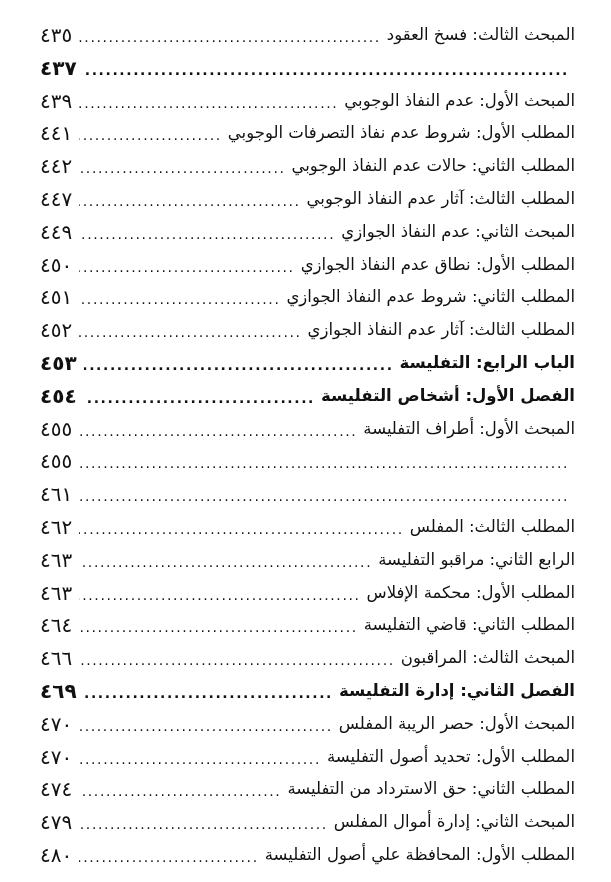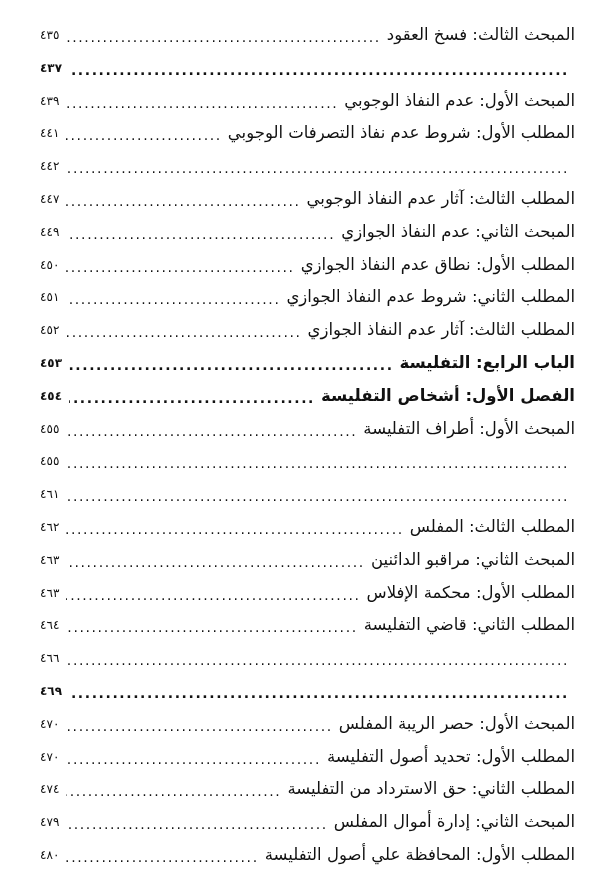--- a/index.html
+++ b/index.html
@@ -47,21 +47,21 @@
     letter-spacing: 1.6px;
     position: relative;
     top: 2px;
     min-width: 10px;
   }
   .toc-dots::after {
     content: "................................................................................................................................................................";
   }
   .toc-page {
     flex: 0 0 auto;
-    font-size: 12px;
+    font-size: 20px;
     letter-spacing: 1px;
   }
 </style>
 </head>
 <body>
 
 <div class="page">
   <div class="toc" id="toc-list">
   <div class="toc-row">
     <span class="toc-title">المبحث الثالث: فسخ العقود</span>
@@ -80,20 +80,21 @@
     <span class="toc-page">٤٣٩</span>
   </div>
 
   <div class="toc-row">
     <span class="toc-title">المطلب الأول: شروط عدم نفاذ التصرفات الوجوبي</span>
     <span class="toc-dots"></span>
     <span class="toc-page">٤٤١</span>
   </div>
 
   <div class="toc-row">
+    <span class="toc-title">المطلب الثاني: حالات عدم النفاذ الوجوبي</span>
     <span class="toc-dots"></span>
     <span class="toc-page">٤٤٢</span>
   </div>
 
   <div class="toc-row">
     <span class="toc-title">المطلب الثالث: آثار عدم النفاذ الوجوبي</span>
     <span class="toc-dots"></span>
     <span class="toc-page">٤٤٧</span>
   </div>
 
@@ -149,43 +150,45 @@
     <span class="toc-page">٤٦١</span>
   </div>
 
   <div class="toc-row">
     <span class="toc-title">المطلب الثالث: المفلس</span>
     <span class="toc-dots"></span>
     <span class="toc-page">٤٦٢</span>
   </div>
 
   <div class="toc-row">
-    <span class="toc-title">المبحث الثاني: مراقبو الدائنين</span>
+    <span class="toc-title">الرابع الثاني: مراقبو التفليسة</span>
     <span class="toc-dots"></span>
     <span class="toc-page">٤٦٣</span>
   </div>
 
   <div class="toc-row">
     <span class="toc-title">المطلب الأول: محكمة الإفلاس</span>
     <span class="toc-dots"></span>
     <span class="toc-page">٤٦٣</span>
   </div>
 
   <div class="toc-row">
     <span class="toc-title">المطلب الثاني: قاضي التفليسة</span>
     <span class="toc-dots"></span>
     <span class="toc-page">٤٦٤</span>
   </div>
 
   <div class="toc-row">
+    <span class="toc-title">المبحث الثالث: المراقبون</span>
     <span class="toc-dots"></span>
     <span class="toc-page">٤٦٦</span>
   </div>
 
   <div class="toc-row bold">
+    <span class="toc-title">الفصل الثاني: إدارة التفليسة</span>
     <span class="toc-dots"></span>
     <span class="toc-page">٤٦٩</span>
   </div>
 
   <div class="toc-row">
     <span class="toc-title">المبحث الأول: حصر الريبة المفلس</span>
     <span class="toc-dots"></span>
     <span class="toc-page">٤٧٠</span>
   </div>
 

